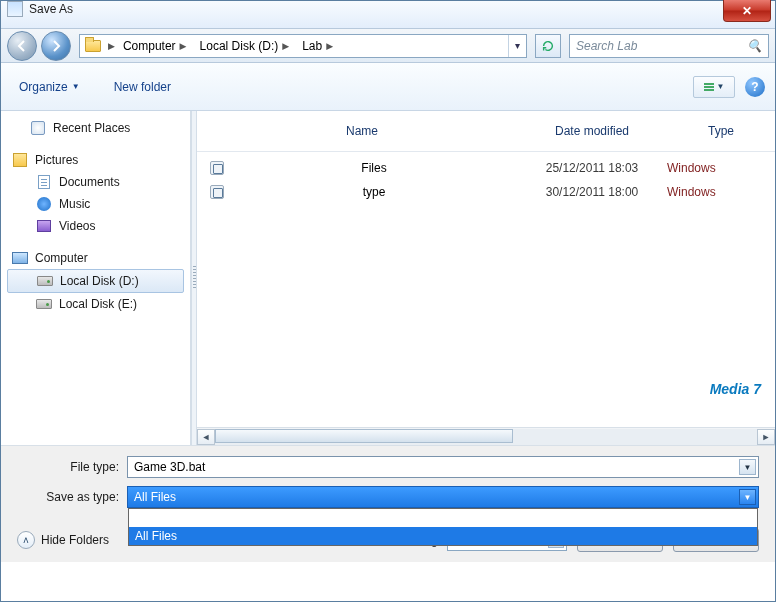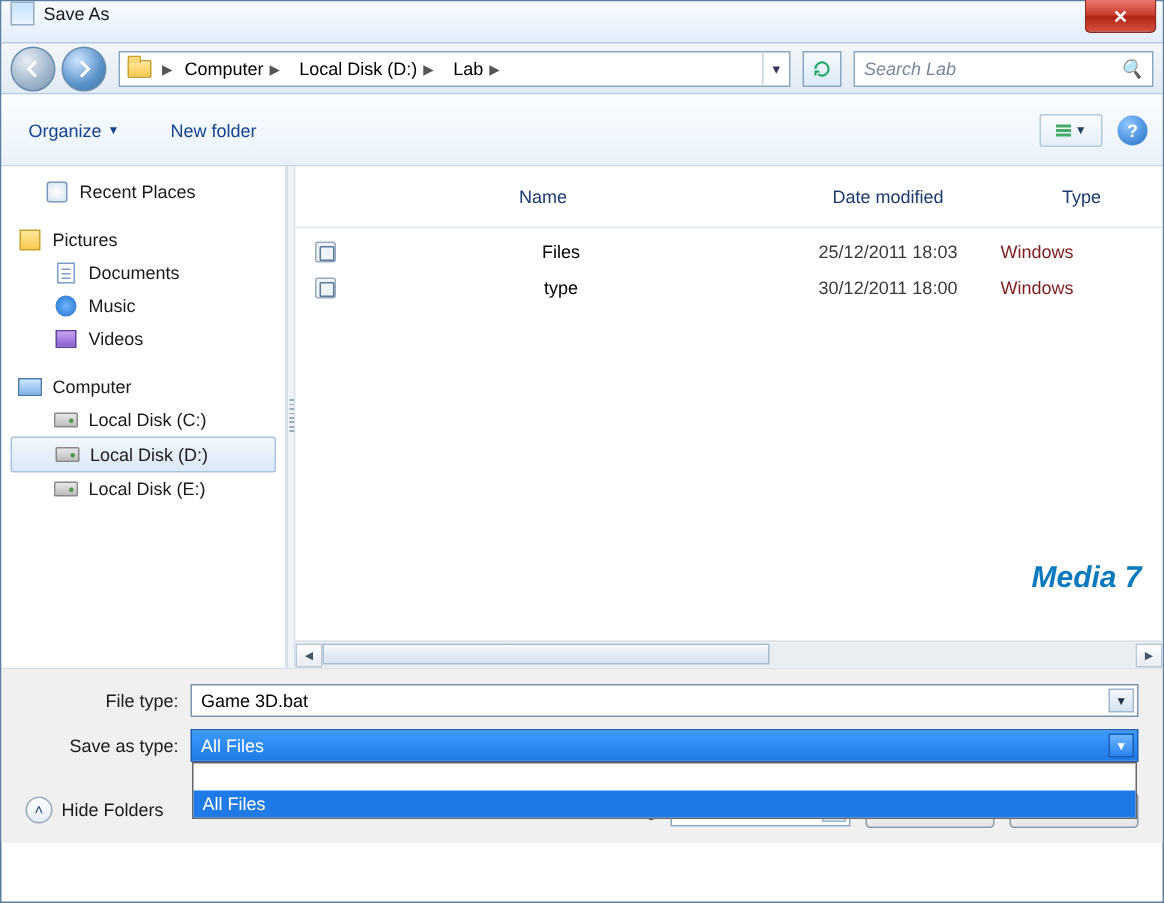--- a/index.html
+++ b/index.html
@@ -52,21 +52,21 @@
 .colhead .col { padding: 0 8px; }
 .col-name { width: 310px; }
 .col-date { width: 150px; }
 .col-type { flex:1; }
 .filelist { flex:1; padding: 4px 0;}
 .frow { display:flex; align-items:center; height:24px; padding-left:10px;}
 .frow .ficon { width:20px; height:18px; display:flex; align-items:center; justify-content:center; margin-right:4px;}
 .frow .fname { width: 286px; }
 .frow .fdate { width: 150px; color:#3a3a3a; }
 .frow .ftype { color:#7f1d1d; }
-.watermark { position:absolute; right:14px; bottom:48px; color:#0a7abf; font-weight:bold; font-size:20px; font-style:italic; font-family: "Segoe UI", sans-serif;}
+.watermark { position:absolute; right:14px; bottom:48px; color:#0a7abf; font-weight:bold; font-size:14px; font-style:italic; font-family: "Segoe UI", sans-serif;}
 .hscroll { height: 18px; border-top:1px solid #d8e0e8; background:#f1f4f7; display:flex; align-items:center;}
 .hscroll .sbtn{ width:18px; height:16px; border:1px solid #b9c6d3; background:linear-gradient(#fdfefe,#e6edf4); display:flex;align-items:center;justify-content:center;font-size:9px;color:#456;}
 .hscroll .track{ flex:1; height:16px; background:#e9eef3; position:relative;}
 .hscroll .thumb{ position:absolute; left:0; top:0; height:14px; width:55%; background:linear-gradient(#f5f9fc,#d4e1ed); border:1px solid #a9bdd0;}
 
 
 .bottom { padding: 10px 16px 6px; background: #f0f0f0; border-top:1px solid #d8e0e8;}
 .formrow { display:flex; align-items:center; margin-bottom: 8px; }
 .formrow label { width: 110px; text-align: right; padding-right: 8px; color:#1a1a1a;}
 .combo { flex:1; height: 22px; border: 1px solid #7a93ac; background: #fff; display:flex; align-items:center; padding: 0 6px; position:relative;}
@@ -217,26 +217,20 @@
             <span>Videos</span>
           </div>
       </div>
       <div class="group">
         <div class="ghead">
             <span class="sb-icon">
               <span class="i-comp"></span>
             </span>
             <span>Computer</span>
           </div>
-        <div class="gitem">
-            <span class="sb-icon">
-              <span class="i-drive"></span>
-            </span>
-            <span>Local Disk (C:)</span>
-          </div>
         <div class="gitem sel">
             <span class="sb-icon">
               <span class="i-drive"></span>
             </span>
             <span>Local Disk (D:)</span>
           </div>
         <div class="gitem">
             <span class="sb-icon">
               <span class="i-drive"></span>
             </span>

